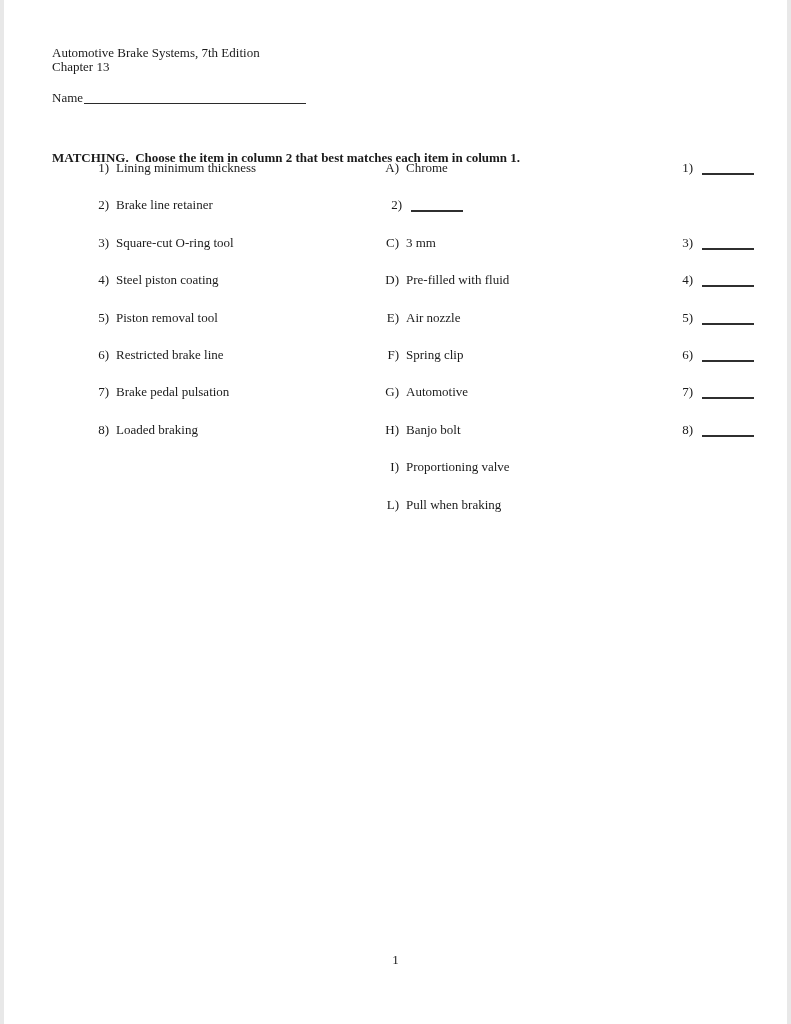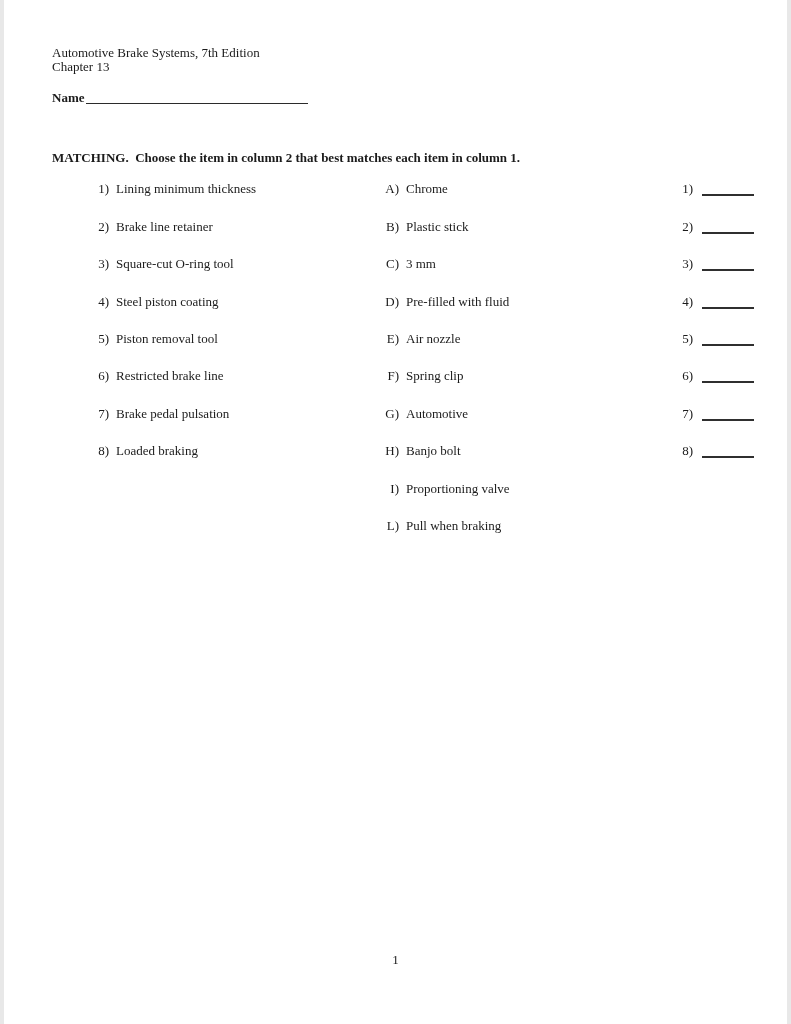--- a/index.html
+++ b/index.html
@@ -18,21 +18,20 @@
     position: absolute;
     left: 48px;
     top: 46px;
     line-height: 14px;
   }
   .name-row {
     position: absolute;
     left: 48px;
     top: 90px;
     line-height: 16px;
-    font-weight: bold;
   }
   .name-blank {
     display: inline-block;
     width: 222px;
     height: 4px;
     border-bottom: 1.5px solid #2b2b2b;
     vertical-align: -2px;
     margin-left: 1px;
   }
   .instructions {
@@ -45,25 +44,25 @@
   }
   .matching {
     position: absolute;
     left: 48px;
     top: 160px;
     width: 710px;
   }
   .row {
     display: flex;
     height: 37.4px;
-    align-items: flex-end;
+    align-items: flex-start;
     line-height: 16px;
   }
   .c1 { width: 324px; }
-  .c2 { width: 291px; margin-top: 40px; }
+  .c2 { width: 291px; }
   .c3 { flex: 1; }
   .num {
     display: inline-block;
     width: 57px;
     text-align: right;
     margin-right: 7px;
   }
   .ltr {
     display: inline-block;
     width: 23px;
@@ -107,21 +106,20 @@
   <div class="matching">
 
     <div class="row">
       <div class="c1"><span class="num">1)</span><span>Lining minimum thickness</span></div>
       <div class="c2"><span class="ltr">A)</span><span>Chrome</span></div>
       <div class="c3"><span class="num">1)</span><span class="answer-blank"></span></div>
     </div>
 
     <div class="row">
       <div class="c1"><span class="num">2)</span><span>Brake line retainer</span></div>
-      <div class="c2"><span class="ltr">B)</span><span>Plastic stick</span></div>
       <div class="c3"><span class="num">2)</span><span class="answer-blank"></span></div>
     </div>
 
     <div class="row">
       <div class="c1"><span class="num">3)</span><span>Square-cut O-ring tool</span></div>
       <div class="c2"><span class="ltr">C)</span><span>3 mm</span></div>
       <div class="c3"><span class="num">3)</span><span class="answer-blank"></span></div>
     </div>
 
     <div class="row">

